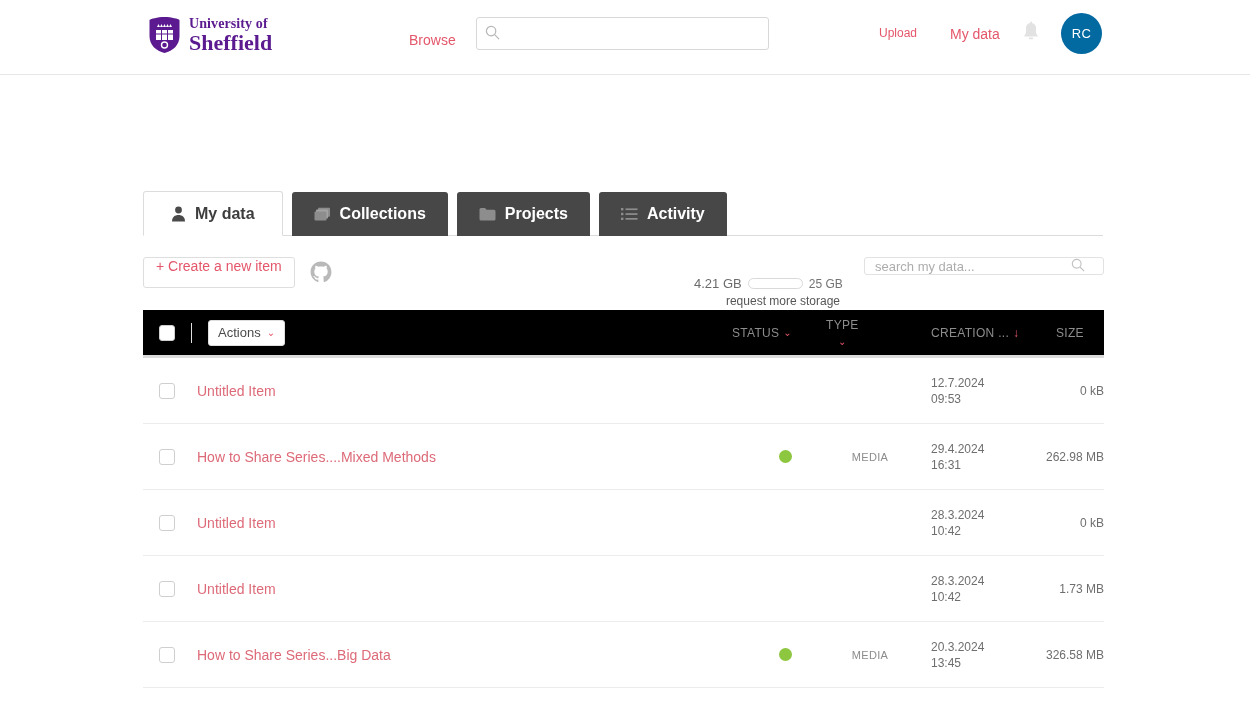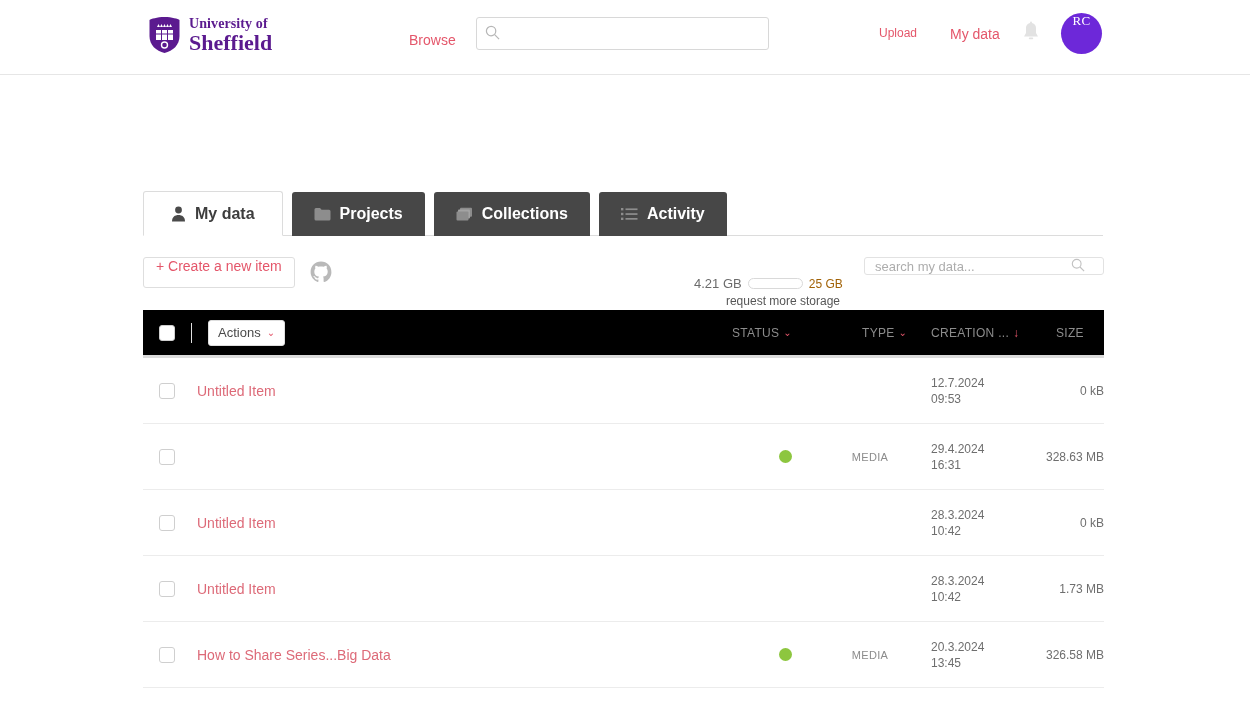--- a/index.html
+++ b/index.html
@@ -58,25 +58,24 @@
     font-size: 12px; color: #e4566a; text-decoration: none; cursor: pointer;
   }
   .mydata-link {
     position: absolute; left: 950px; top: 26px;
     font-size: 14px; color: #e4566a; text-decoration: none; cursor: pointer;
   }
   .bell { position: absolute; left: 1021px; top: 21px; cursor: pointer; }
   .avatar {
     position: absolute; left: 1061px; top: 13px;
     width: 41px; height: 41px; border-radius: 50%;
-    background: #6d28d9; color: #fff;
+    background: #0369a1; color: #fff;
     font-size: 13px; letter-spacing: .4px;
-    display: flex; align-items: flex-start; justify-content: center;
+    display: flex; align-items: center; justify-content: center;
     cursor: pointer;
-    font-family: Liberation Serif, serif;
   }
 
   
   .page { position: relative; }
   .tabs {
     position: absolute; left: 143px; top: 116px;
     display: flex; align-items: flex-end; gap: 9px;
   }
   .tab {
     height: 44px;
@@ -120,21 +119,21 @@
   }
   .storage-row { display: flex; align-items: center; gap: 6px; justify-content: flex-start; }
   .storage-used { font-size: 13px; color: #6b6b6b; }
   .storage-bar {
     width: 55px; height: 11px; border-radius: 6px;
     border: 1px solid #d9d9d9; background: #fff;
     overflow: hidden; position: relative;
     cursor: pointer;
   }
   .storage-fill { height: 100%; background: #3ec8d8; border-radius: 6px; }
-  .storage-total { font-size: 12px; color: #a16207; }
+  .storage-total { font-size: 12px; color: #737373; }
   .storage-link {
     display: block; margin-top: 3px; font-size: 12px;
     color: #565656; text-decoration: none; text-align: right;
     padding-right: 4px; cursor: pointer;
   }
 
   .mysearch {
     position: absolute; left: 864px; top: 182px;
     width: 240px; height: 18px;
     border: 1px solid #e2e2e2; border-radius: 3px; background: #fff;
@@ -172,21 +171,21 @@
   }
   .caret { color: #e4566a; font-size: 10px; }
 
   .th {
     position: absolute;
     font-size: 12px; color: #8c8c8c; letter-spacing: .3px;
     display: flex; align-items: center; gap: 4px;
     cursor: pointer;
   }
   .th-status  { left: 589px; }
-  .th-type    { left: 719px; }
+  .th-type    { left: 683px; flex-direction: column; }
   .th-created { left: 788px; }
   .th-size    { left: 913px; cursor: default; }
   .sort-arrow { color: #e4566a; font-size: 12px; }
 
   .row {
     height: 66px;
     border-bottom: 1px solid #ececec;
     display: flex; align-items: center;
     position: relative;
   }
@@ -270,35 +269,35 @@
             <circle cx="7.5" cy="4" r="3.4" fill="#4a4a4a"></circle>
             <path d="M1 15.5 C1 11 4 9 7.5 9 C11 9 14 11 14 15.5 Z" fill="#4a4a4a"></path>
           </svg>
       </span>
       <span>My data</span>
     </div>
 
     <div class="tab">
       <span class="t-ico">
         <svg width="17" height="14" viewBox="0 0 17 14">
-            <path d="M0.5 2.5 a1.5 1.5 0 0 1 1.5-1.5 h4 l1.6 1.8 h7.4 a1.5 1.5 0 0 1 1.5 1.5 v7.7 a1.5 1.5 0 0 1 -1.5 1.5 h-13 a1.5 1.5 0 0 1 -1.5 -1.5 z" fill="#9a9a9a"></path>
-          </svg>
-      </span>
-      <span>Projects</span>
-    </div>
-
-    <div class="tab">
-      <span class="t-ico">
-        <svg width="17" height="14" viewBox="0 0 17 14">
             <rect x="4" y="0.8" width="12" height="9" rx="1" fill="#9a9a9a"></rect>
             <rect x="2" y="2.6" width="12" height="9" rx="1" fill="#b4b4b4"></rect>
             <rect x="0.5" y="4.4" width="12" height="9" rx="1" fill="#9a9a9a"></rect>
           </svg>
       </span>
       <span>Collections</span>
+    </div>
+
+    <div class="tab">
+      <span class="t-ico">
+        <svg width="17" height="14" viewBox="0 0 17 14">
+            <path d="M0.5 2.5 a1.5 1.5 0 0 1 1.5-1.5 h4 l1.6 1.8 h7.4 a1.5 1.5 0 0 1 1.5 1.5 v7.7 a1.5 1.5 0 0 1 -1.5 1.5 h-13 a1.5 1.5 0 0 1 -1.5 -1.5 z" fill="#9a9a9a"></path>
+          </svg>
+      </span>
+      <span>Projects</span>
     </div>
 
     <div class="tab">
       <span class="t-ico">
         <svg width="17" height="14" viewBox="0 0 17 14">
           <rect x="0" y="1" width="2.4" height="2.4" fill="#9a9a9a"></rect>
             <rect x="4.5" y="1.4" width="12" height="1.7" fill="#9a9a9a"></rect>
           <rect x="0" y="5.8" width="2.4" height="2.4" fill="#9a9a9a"></rect>
             <rect x="4.5" y="6.2" width="12" height="1.7" fill="#9a9a9a"></rect>
           <rect x="0" y="10.6" width="2.4" height="2.4" fill="#9a9a9a"></rect>
@@ -374,29 +373,30 @@
           <span class="c-status"></span>
           <span class="c-type"></span>
           <span class="c-date">
             <div>12.7.2024</div>
             <div>09:53</div>
           </span>
           <span class="c-size">0 kB</span>
         </div>
         <div class="row">
           <span class="cb"></span>
+          <a class="row-title">How to Share Series....Mixed Methods</a>
           <span class="c-status">
             <span class="dot" style="background: rgb(141, 198, 63);"></span>
           </span>
           <span class="c-type">MEDIA</span>
           <span class="c-date">
             <div>29.4.2024</div>
             <div>16:31</div>
           </span>
-          <span class="c-size">328.63 MB</span>
+          <span class="c-size">262.98 MB</span>
         </div>
         <div class="row">
           <span class="cb"></span>
           <a class="row-title">Untitled Item</a>
           <span class="c-status"></span>
           <span class="c-type"></span>
           <span class="c-date">
             <div>28.3.2024</div>
             <div>10:42</div>
           </span>

